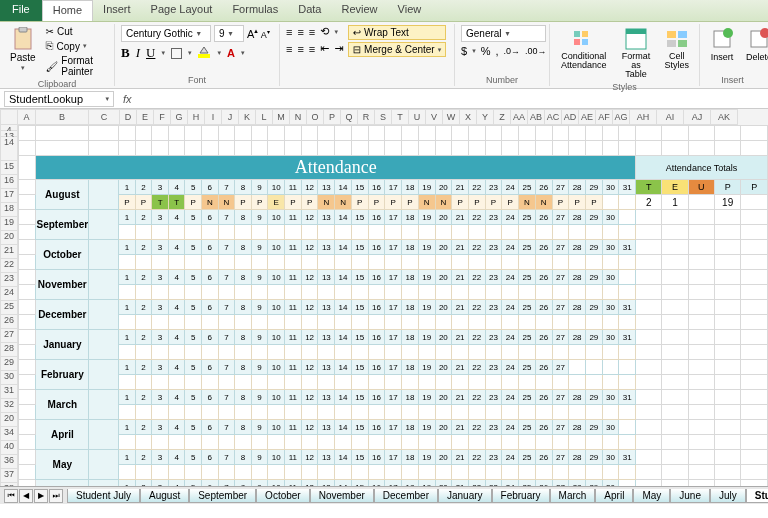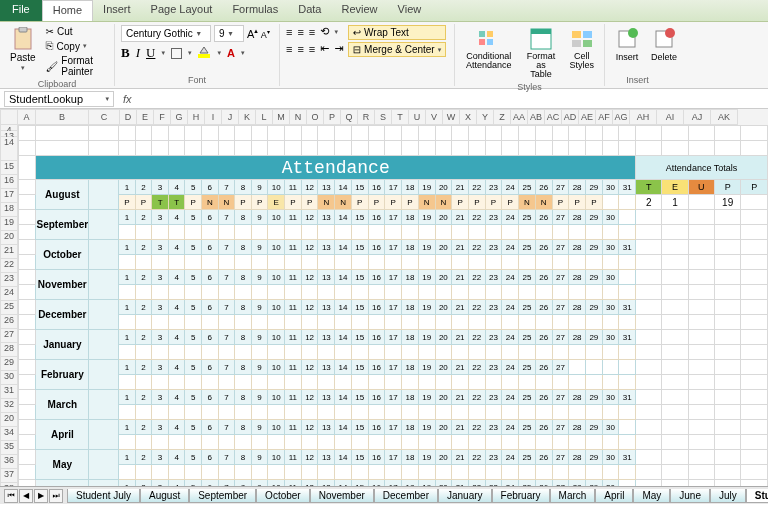--- a/index.html
+++ b/index.html
@@ -41,21 +41,21 @@
 .ch { border:1px solid #ddd; border-left:none; text-align:center; font-size:9px; color:#555; flex-shrink:0; line-height:14px; }
 .ch:first-child { border-left:1px solid #ddd; }
 .row-area { display:flex; }
 .row-headers { display:flex; flex-direction:column; }
 .rh { width:18px; border:1px solid #ddd; border-top:none; text-align:center; font-size:9px; color:#555; background:#f3f3f3; line-height:1.3; }
 .cells { position:relative; }
 table.sheet { border-collapse:collapse; table-layout:fixed; }
 table.sheet td { border:1px solid #d9d9d9; padding:0; overflow:hidden; height:15px; }
 
 
-.title-cell { background:#3aa7b8; color:#fff; font-family:Liberation Mono, monospace; font-size:18px; text-align:center; vertical-align:middle; }
+.title-cell { background:#3aa7b8; color:#fff; font-family:Liberation Serif, serif; font-size:18px; text-align:center; vertical-align:middle; }
 .month-cell { background:#e8f5f7; font-family:'Century Gothic',sans-serif; font-size:10px; font-weight:bold; text-align:center; border:1px solid #bcd9de !important; }
 .day-hdr { background:#e8f5f7; font-size:8px; text-align:center; border:1px solid #bcd9de !important; }
 .att-cell { font-size:8px; text-align:center; background:#fdf4e3; border:1px solid #e5d9bf !important; }
 .att-T { background:#8bc34a !important; }
 .att-N { background:#f5c78e !important; }
 .att-E { background:#f9e6a8 !important; }
 .att-empty { background:#fff !important; }
 .tot-hdr { background:#d6eff2; font-family:'Century Gothic',sans-serif; font-size:9px; text-align:center; }
 .tot-T { background:#8bc34a; }
 .tot-E { background:#f9e176; }
@@ -167,20 +167,34 @@
           </div>
         <div class="sm-btn" style="background:#fdf2c4;border:1px solid #e8c860;padding:1px 4px">
             <span class="ico">⊟</span>
             <span>Merge &amp; Center</span>
             <span class="drop-arrow">▾</span>
           </div>
       </div>
     </div>
   </div>
 
+  <div class="rgroup" style="width:95px">
+    <div class="rgroup-body col" style="gap:3px">
+      <div class="sel dd" style="width:85px">General</div>
+      <div class="row" style="gap:5px">
+        <span class="ico">$</span>
+          <span class="drop-arrow">▾</span>
+        <span class="ico">%</span>
+        <span class="ico">,</span>
+        <span class="ico" style="font-size:9px">.0→</span>
+        <span class="ico" style="font-size:9px">.00→</span>
+      </div>
+    </div>
+    <div class="rgroup-label">Number</div>
+  </div>
 
   <div class="rgroup" style="width:150px">
     <div class="rgroup-body">
       <div class="big-btn">
           <svg class="big-icon">
             <rect x="2" y="4" width="6" height="6" fill="#7cb"></rect>
             <rect x="10" y="4" width="6" height="6" fill="#fc6"></rect>
             <rect x="2" y="12" width="6" height="6" fill="#f88"></rect>
             <rect x="10" y="12" width="6" height="6" fill="#8cf"></rect>
           </svg>
@@ -294,21 +308,21 @@
         <div class="rh" style="height:14px">25</div>
         <div class="rh" style="height:14px">26</div>
         <div class="rh" style="height:14px">27</div>
         <div class="rh" style="height:14px">28</div>
         <div class="rh" style="height:14px">29</div>
         <div class="rh" style="height:14px">30</div>
         <div class="rh" style="height:14px">31</div>
         <div class="rh" style="height:14px">32</div>
         <div class="rh" style="height:14px">20</div>
         <div class="rh" style="height:14px">34</div>
-        <div class="rh" style="height:14px">35</div>
+        <div class="rh" style="height:14px">40</div>
         <div class="rh" style="height:14px">36</div>
         <div class="rh" style="height:14px">37</div>
         <div class="rh" style="height:14px">38</div>
         <div class="rh" style="height:14px">39</div>
       </div>
     <div class="cells" id="cells">
         <table class="sheet">
           <colgroup>
             <col style="width:18px">
             <col style="width:53px">

